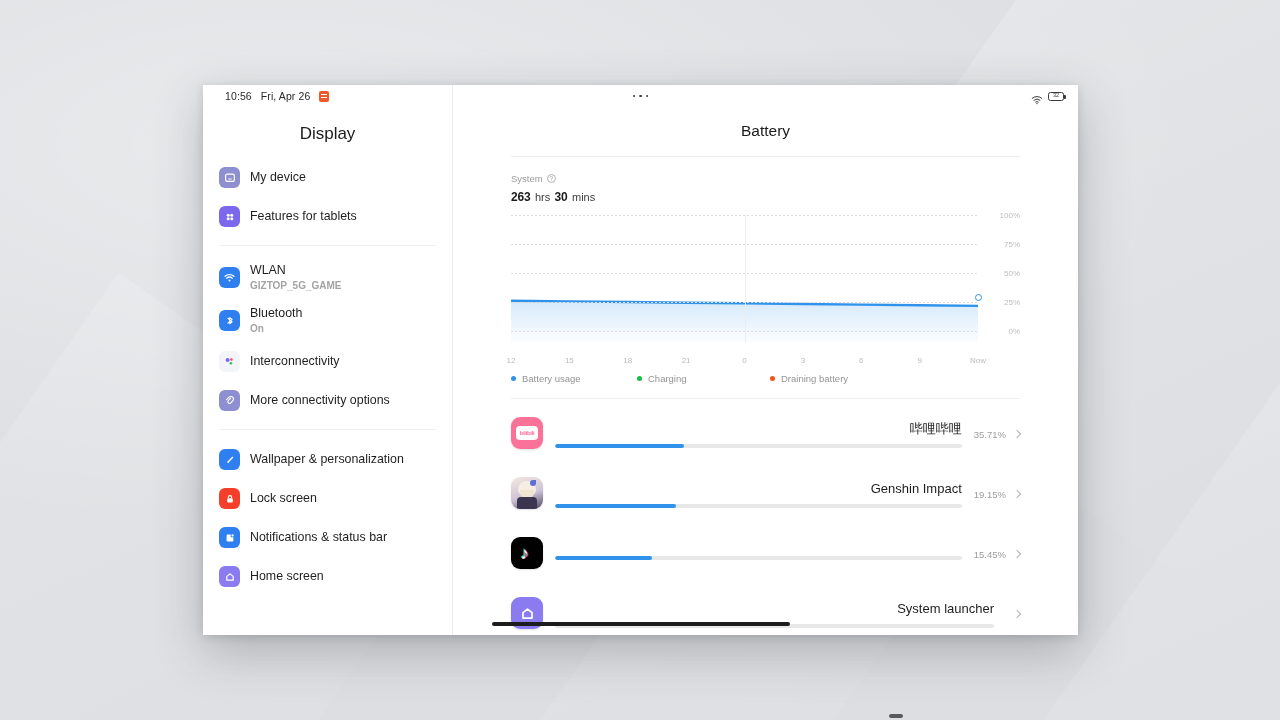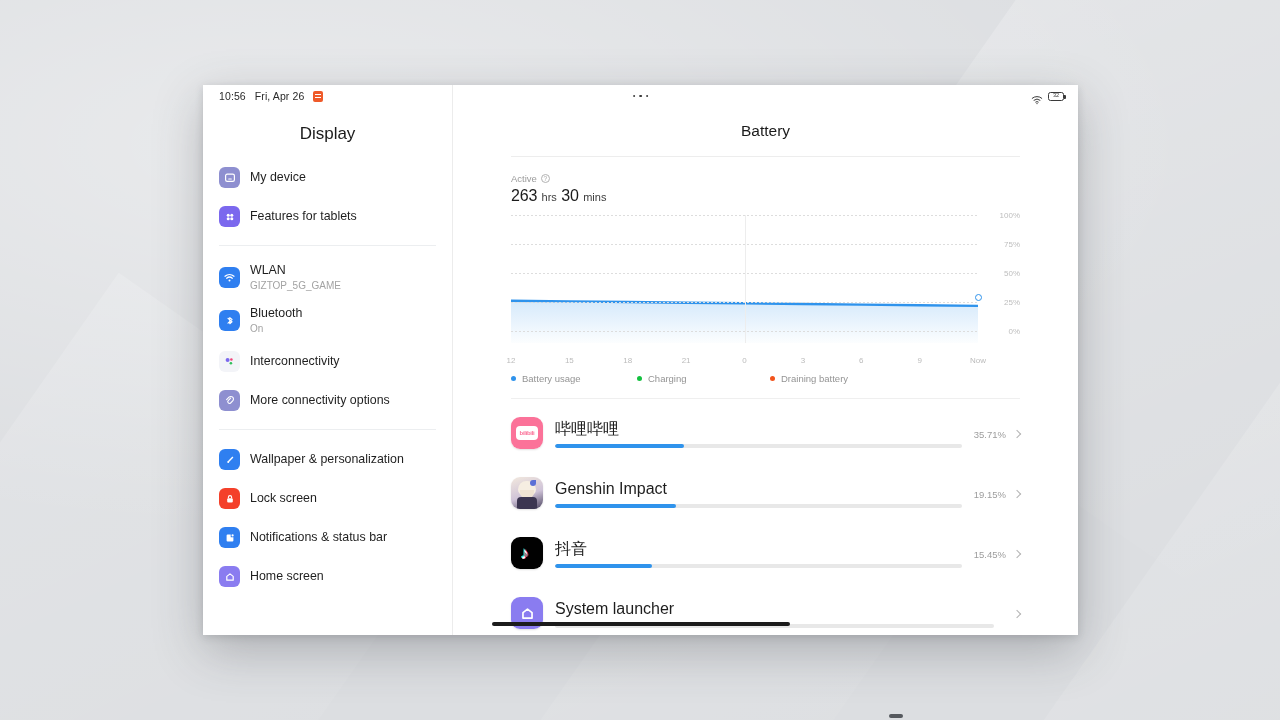--- a/index.html
+++ b/index.html
@@ -43,21 +43,21 @@
   .sidebar {
     width: 250px; height: 100%;
     background: #fff;
     border-right: 1px solid #ececec;
     position: relative;
     flex: 0 0 250px;
   }
   .statusbar {
     height: 22px;
     display: flex; align-items: center;
-    padding: 0 0 0 16px;
+    padding: 0 0 0 22px;
     gap: 9px;
     font-size: 10.5px;
     color: #2a2a2a;
     letter-spacing: .1px;
   }
   .sb-time { font-weight: 500; }
   .sb-date { font-weight: 400; }
   .sb-appicon {
     width: 10px; height: 11px; border-radius: 2px;
     background: #ef5a2a;
@@ -85,21 +85,21 @@
   .nav-icon {
     width: 21px; height: 21px;
     border-radius: 6px;
     flex: 0 0 21px;
     display:flex; align-items:center; justify-content:center;
     position: relative;
   }
   .nav-icon svg { display:block; }
   .nav-text { display:flex; flex-direction: column; justify-content:center; }
   .nav-label { font-size: 12.4px; color: #1f1f1f; line-height: 15px; }
-  .nav-sub { font-size: 10px; color: #a3a3a3; line-height: 13px; margin-top:1px; }
+  .nav-sub { font-size: 10px; color: #a3a3a3; line-height: 13px; margin-top:1px;font-weight:bold; }
   .nav-sep { height:1px; background:#eceef0; margin: 9px 2px 10px 2px; }
 
   
   .ic-mydevice { background:#8e8fd0; }
   .ic-tablets  { background:#7b68ee; }
   .ic-wlan     { background:#2f7ff0; }
   .ic-bt       { background:#2f7ff0; }
   .ic-interc   { background:#f3f4f8; }
   .ic-moreconn { background:#8e8fd0; }
   .ic-wall     { background:#2f7ff0; }
@@ -150,21 +150,21 @@
   .active-label {
     display:flex; align-items:center; gap:4px;
     margin-top: 16px;
     font-size: 9.5px; color:#9b9b9b;
   }
   .qmark {
     width:9px; height:9px; border:1px solid #b2b2b2; border-radius:50%;
     font-size:6.5px; line-height:7.5px; text-align:center; color:#a4a4a4;
   }
   .active-time { margin-top: 3px; color:#1b1b1b; }
-  .at-big { font-size: 16px; font-weight: 400; letter-spacing:-.2px;margin-top:28px; }
+  .at-big { font-size: 12px; font-weight: 700; letter-spacing:-.2px;margin-top:28px; }
   .at-sm  { font-size: 11px; color:#3c3c3c; }
 
   
   .chart-wrap { position:relative; height: 150px; margin-top: 10px; }
   .chart-area {
     position:absolute; left:0; top:0; right:42px; bottom: 22px;
   }
   .grid-line {
     position:absolute; left:0; right:0; height:1px;
     background-image: linear-gradient(to right, #dddddd 0 2px, transparent 2px 4px);
@@ -200,21 +200,21 @@
     height: 60px;
     gap: 12px;
     position: relative;
   }
   .app-icon {
     width:32px; height:32px; border-radius:9px; flex:0 0 32px;
     overflow:hidden; position:relative;
     box-shadow: 0 1px 2px rgba(0,0,0,.12);
   }
   .app-mid { flex:1 1 auto; min-width:0; padding-top: 2px; }
-  .app-name { font-size:16px; color:#1d1d1d; line-height:15px; }
+  .app-name { font-size:13px; color:#1d1d1d; line-height:15px;text-align:right; }
   .app-bar-bg {
     margin-top: 8px;
     height:4px; border-radius:2px; background:#e8e8e8; width: 100%;
     position:relative; overflow:hidden;
   }
   .app-bar-fill { position:absolute; left:0; top:0; bottom:0; background:#2f93ec; border-radius:2px; }
   .app-right { display:flex; align-items:center; gap:8px; flex:0 0 auto; padding-top:2px; }
   .app-pct { font-size:9.5px; color:#9d9d9d; }
   .chev { width:6px; height:6px; border-right:1.2px solid #b4b4b4; border-top:1.2px solid #b4b4b4; transform:rotate(45deg); }
 
@@ -411,21 +411,21 @@
         </span>
       </div>
     </div>
 
     <div class="page-title">Battery</div>
     <div class="title-rule"></div>
 
     <div class="content">
 
       <div class="active-label">
-        <span>Active</span>
+        <span>System</span>
         <span class="qmark">?</span>
       </div>
 
       <div class="active-time">
         <span class="at-big">263</span>
         <span class="at-sm">hrs</span>
         <span class="at-big">30</span>
         <span class="at-sm">mins</span>
       </div>
 
@@ -530,21 +530,20 @@
             <div class="app-icon">
               <div style="width:100%;height:100%;background:#010101;position:relative;display:flex;align-items:center;justify-content:center;">
                 <div style="position:relative;width:17px;height:18px;">
                   <div style="position:absolute;left:1px;top:1px;width:14px;height:16px;color:#25f4ee;font-size:17px;line-height:16px;">♪</div>
                   <div style="position:absolute;left:3px;top:2px;width:14px;height:16px;color:#fe2c55;font-size:17px;line-height:16px;">♪</div>
                   <div style="position:absolute;left:2px;top:1.5px;width:14px;height:16px;color:#fff;font-size:17px;line-height:16px;">♪</div>
                 </div>
               </div>
             </div>
             <div class="app-mid">
-              <div class="app-name">抖音</div>
               <div class="app-bar-bg">
                 <div class="app-bar-fill" style="width:23.947499999999998%"></div>
               </div>
             </div>
             <div class="app-right">
               <span class="app-pct">15.45%</span>
               <span class="chev"></span>
             </div>
           </div>
           <div class="app-row">

